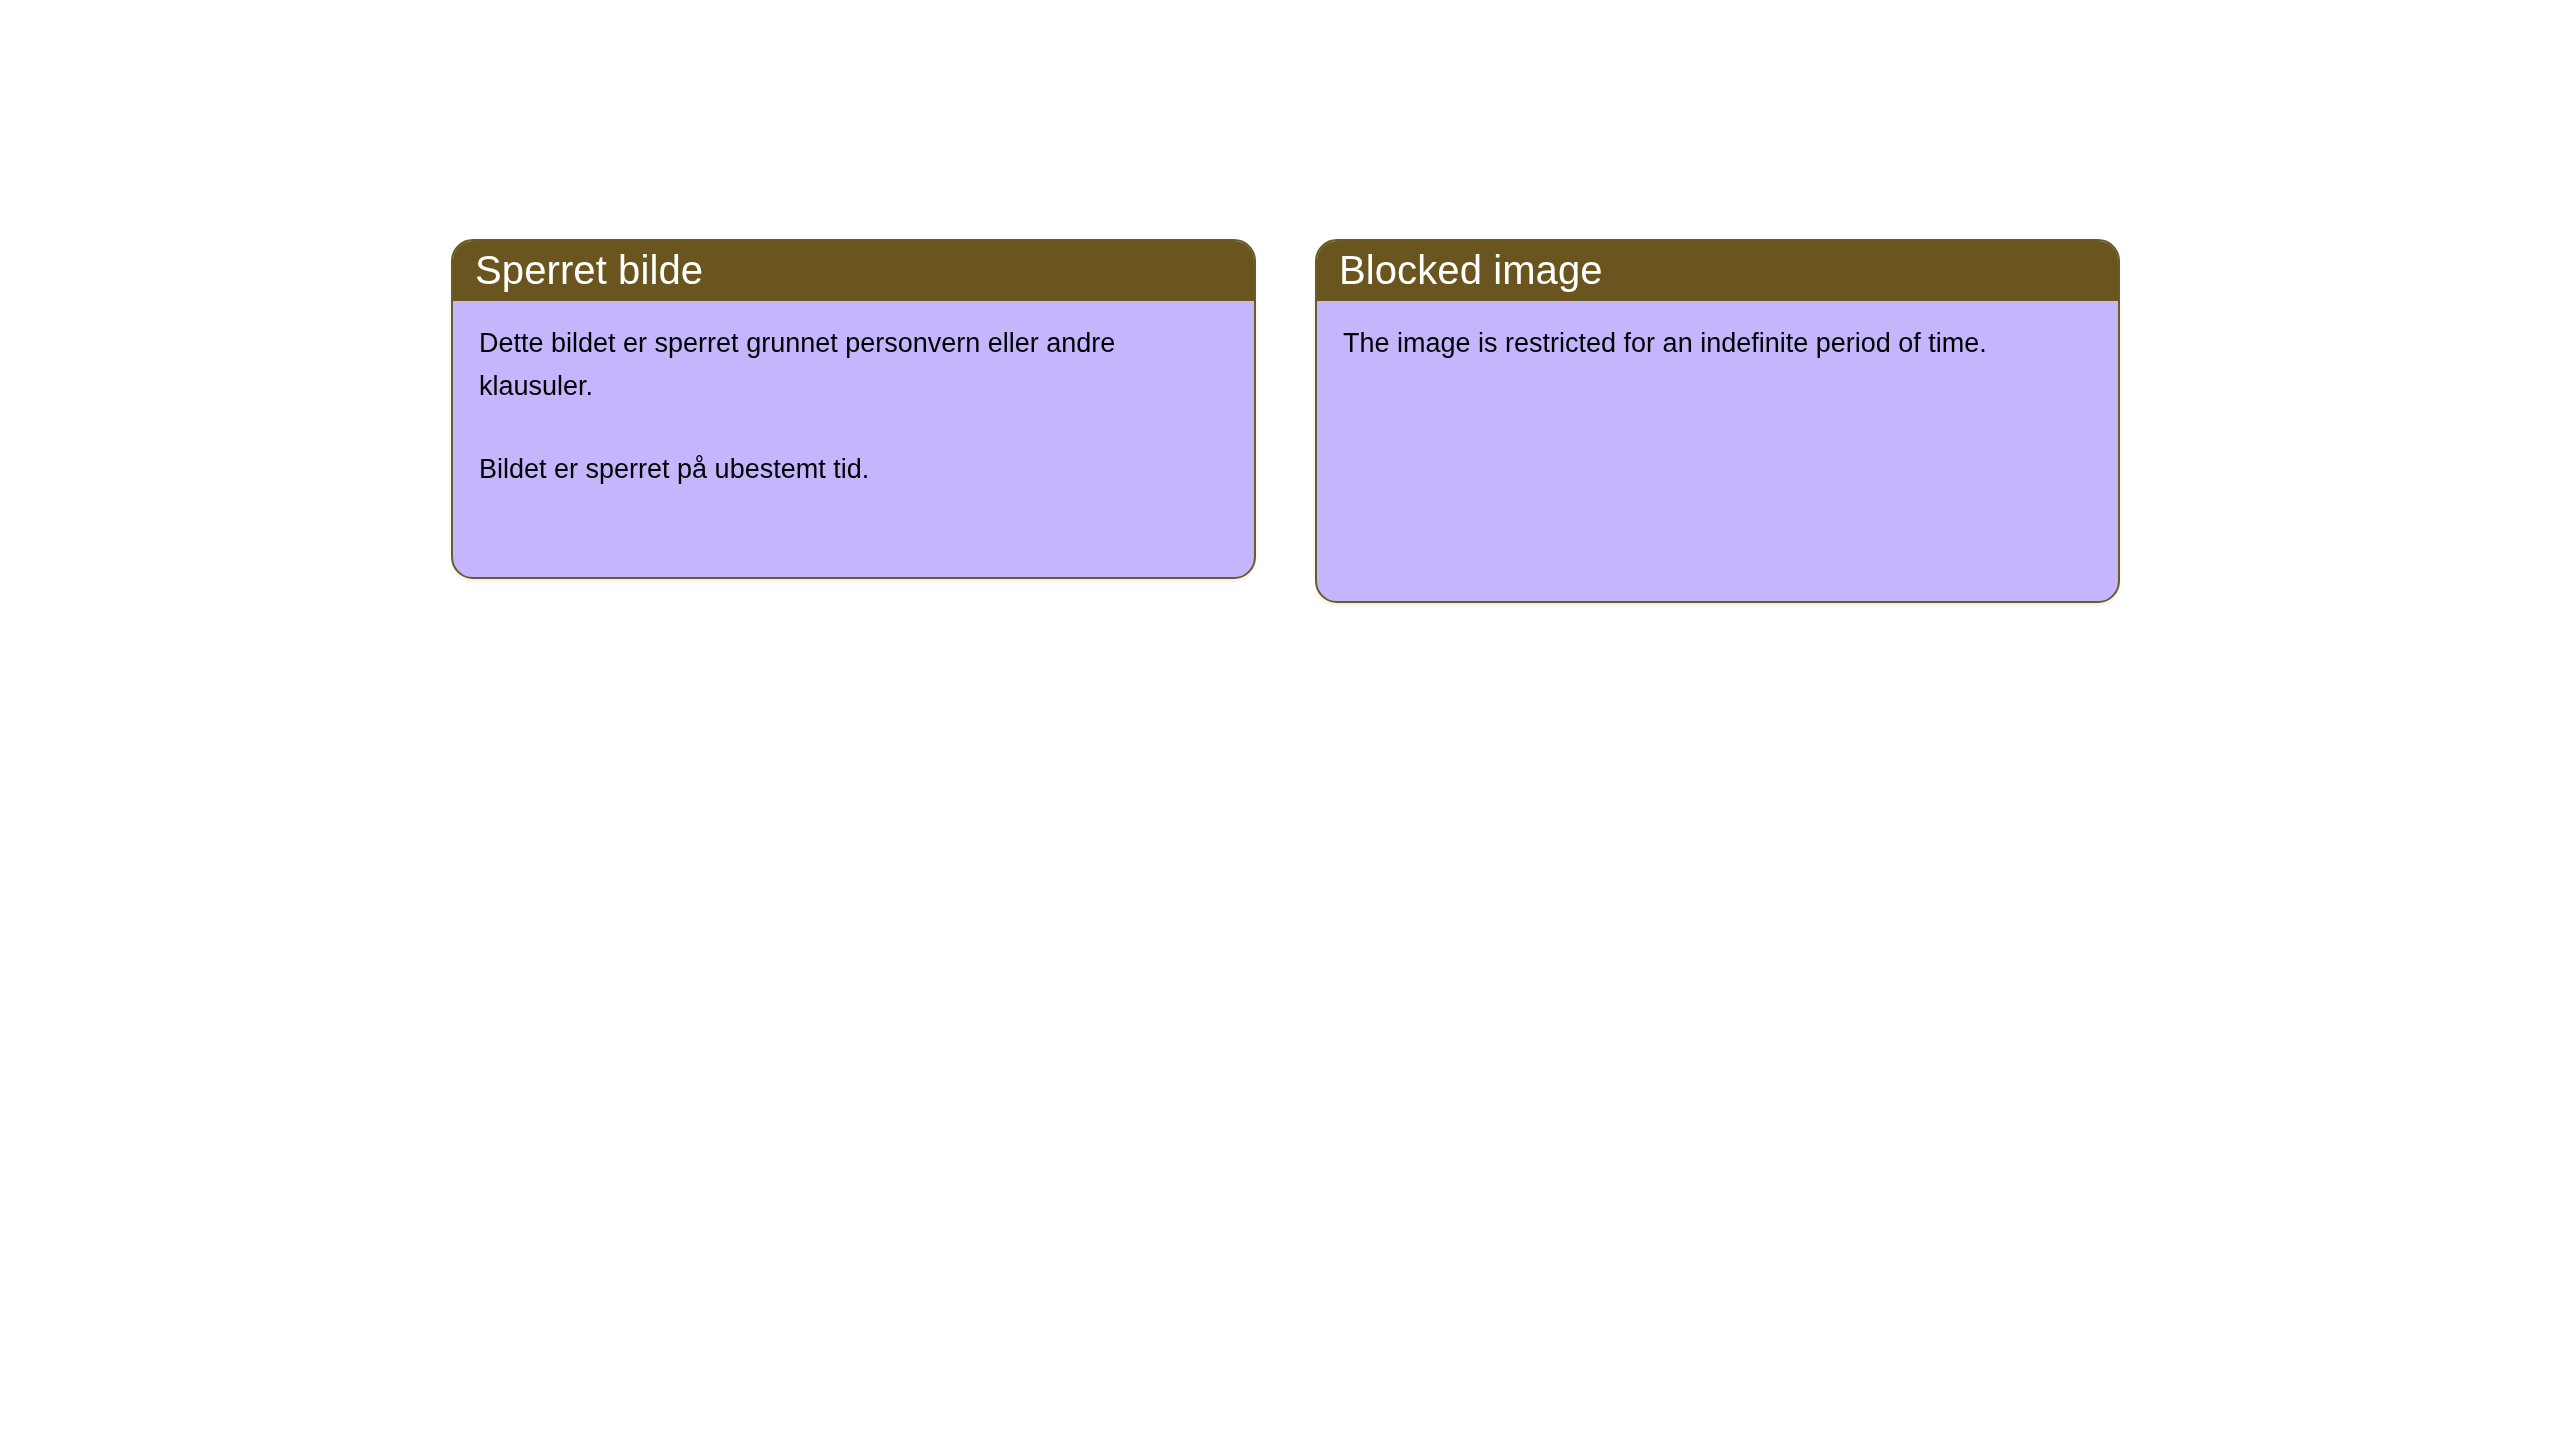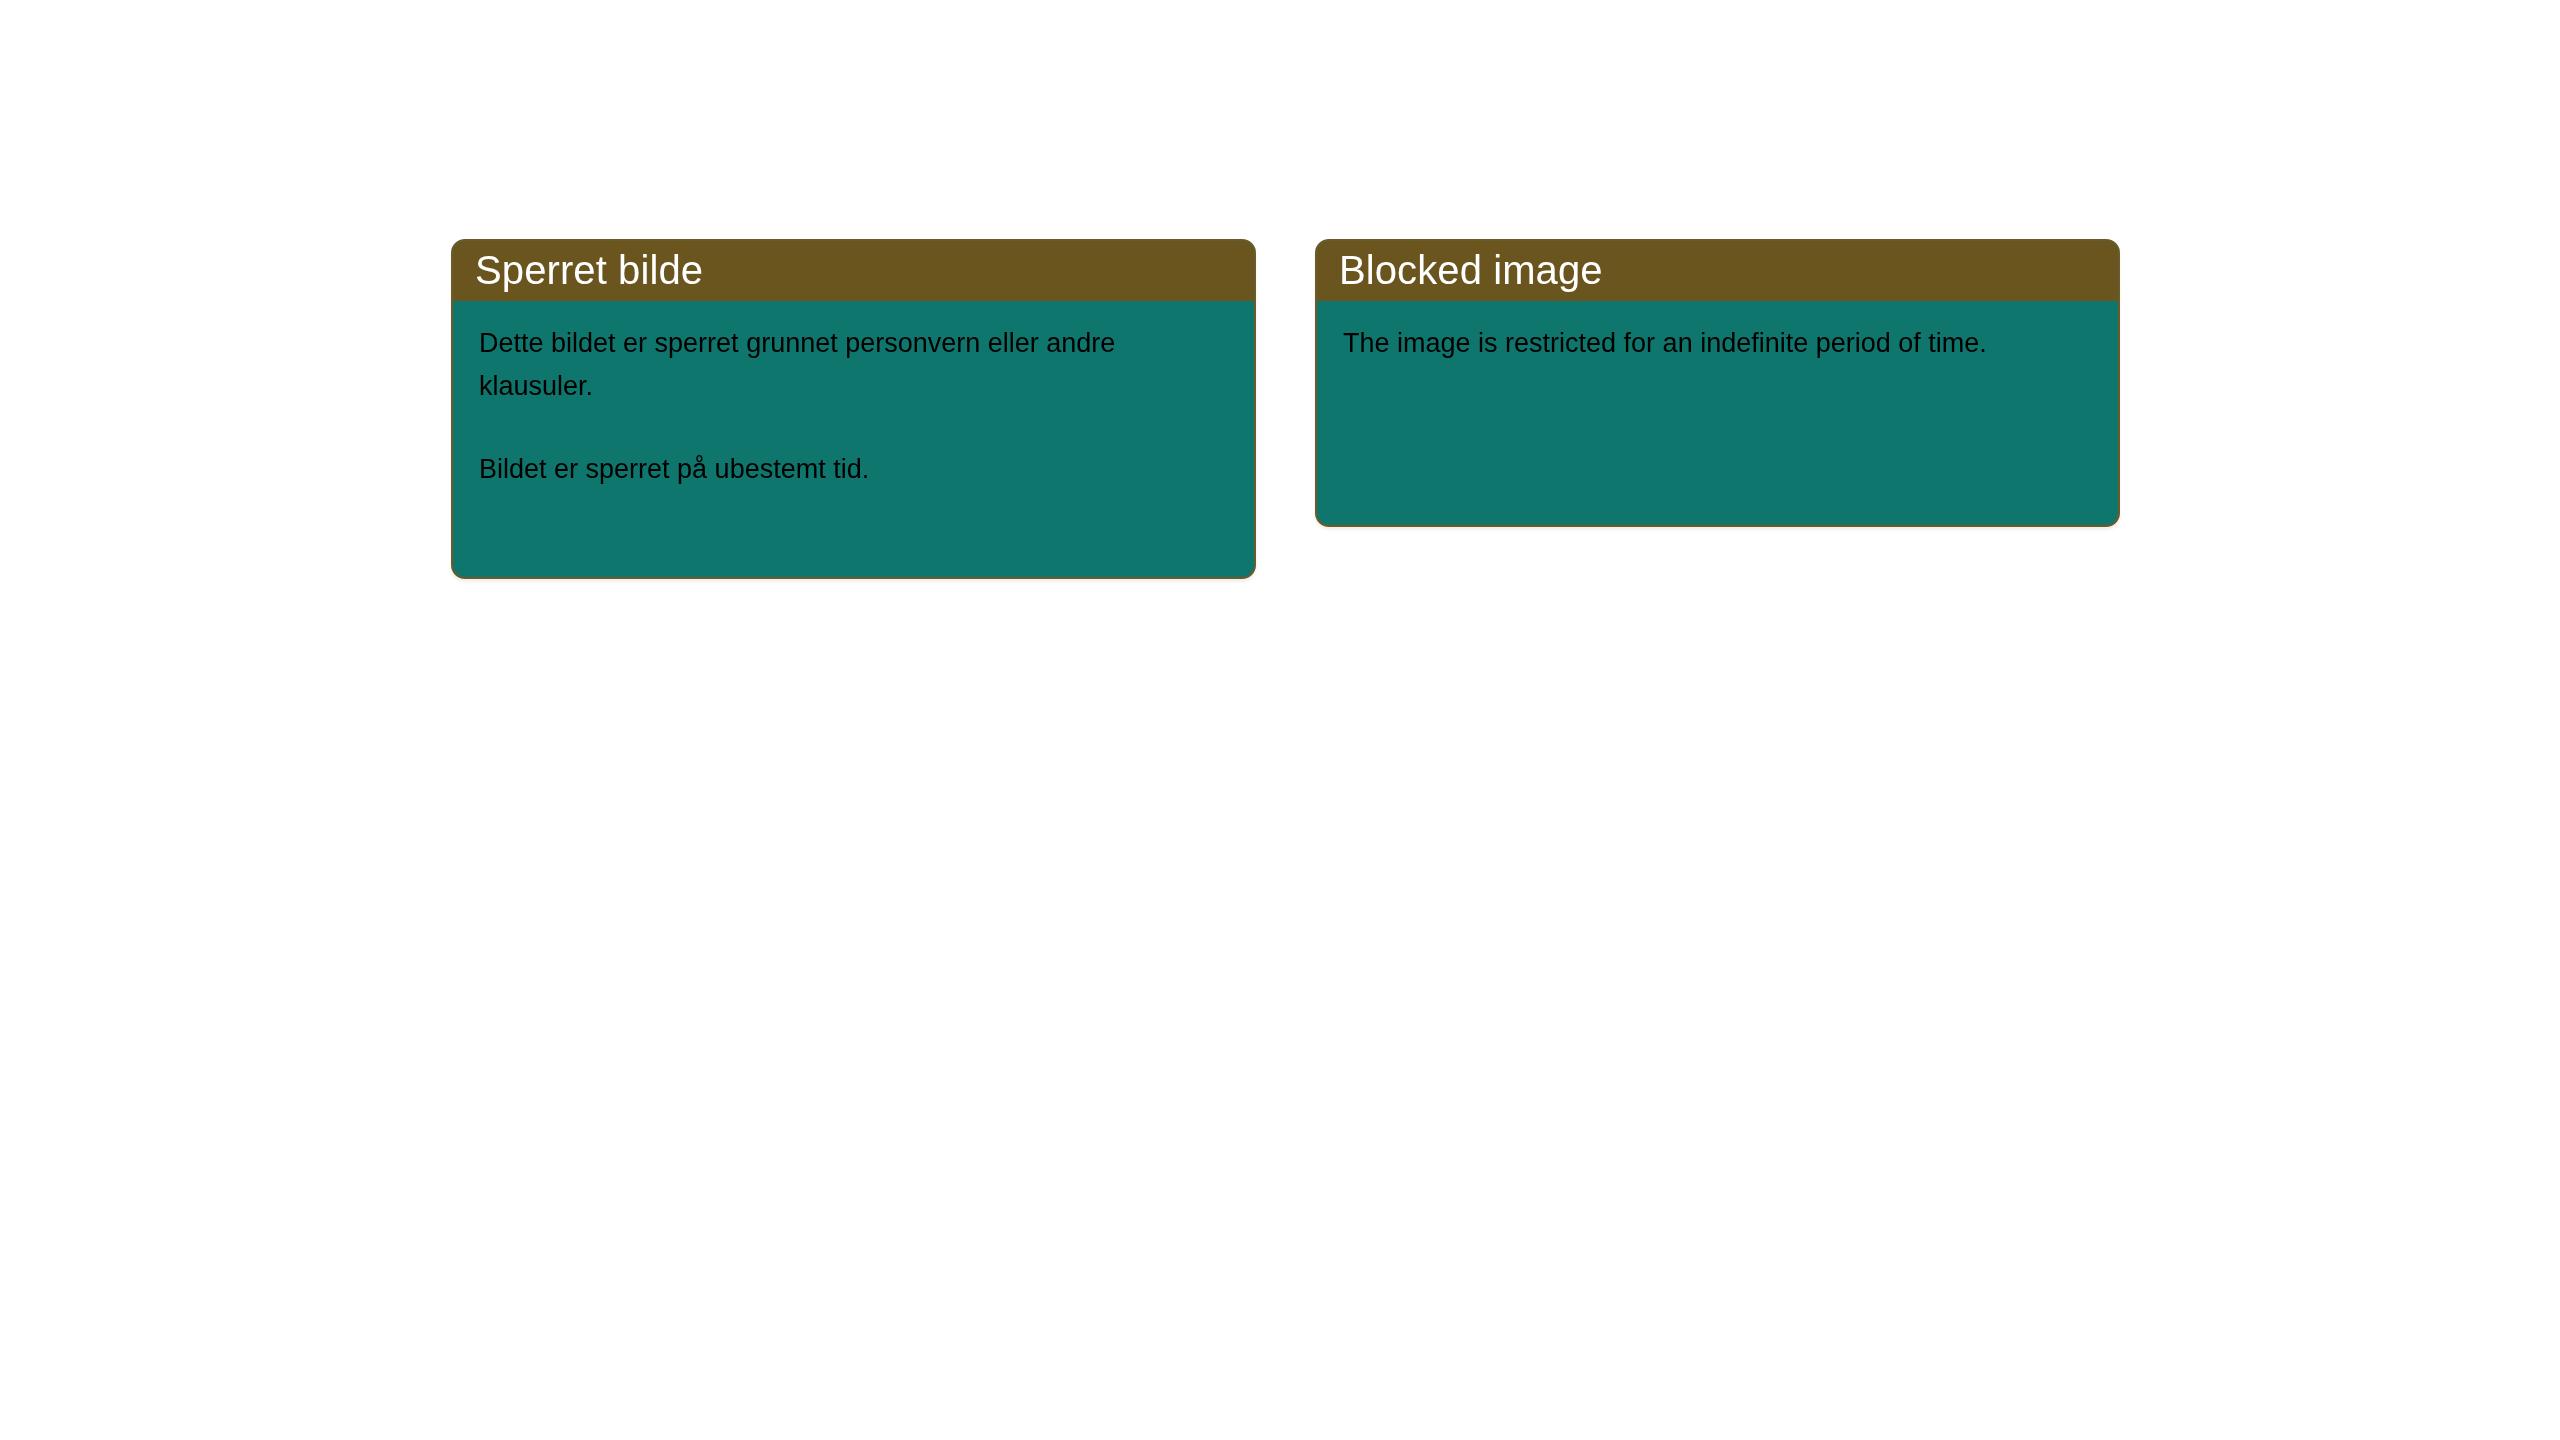--- a/index.html
+++ b/index.html
@@ -19,39 +19,39 @@
     position: absolute;
     left: 0;
     top: 0;
     width: 2560px;
     height: 1440px;
   }
 
   .notice-card {
     position: absolute;
     box-sizing: border-box;
-    background: #0f766e;
+    background: #c4b5fd;
     border: 2px solid #6b5a2a;
-    border-radius: 14px;
+    border-radius: 22px;
     box-shadow: 0 3px 3px rgba(120,105,60,0.10);
     overflow: hidden;
   }
 
   .notice-card.card-left {
     left: 451px;
     top: 239px;
     width: 805px;
     height: 340px;
   }
 
   .notice-card.card-right {
     left: 1315px;
     top: 239px;
     width: 805px;
-    height: 288px;
+    height: 364px;
   }
 
   .card-header {
     box-sizing: border-box;
     height: 62px;
     background: #6b551e;
     padding: 0 0 0 24px;
     display: flex;
     align-items: center;
     margin: -2px -2px 0 -2px;

